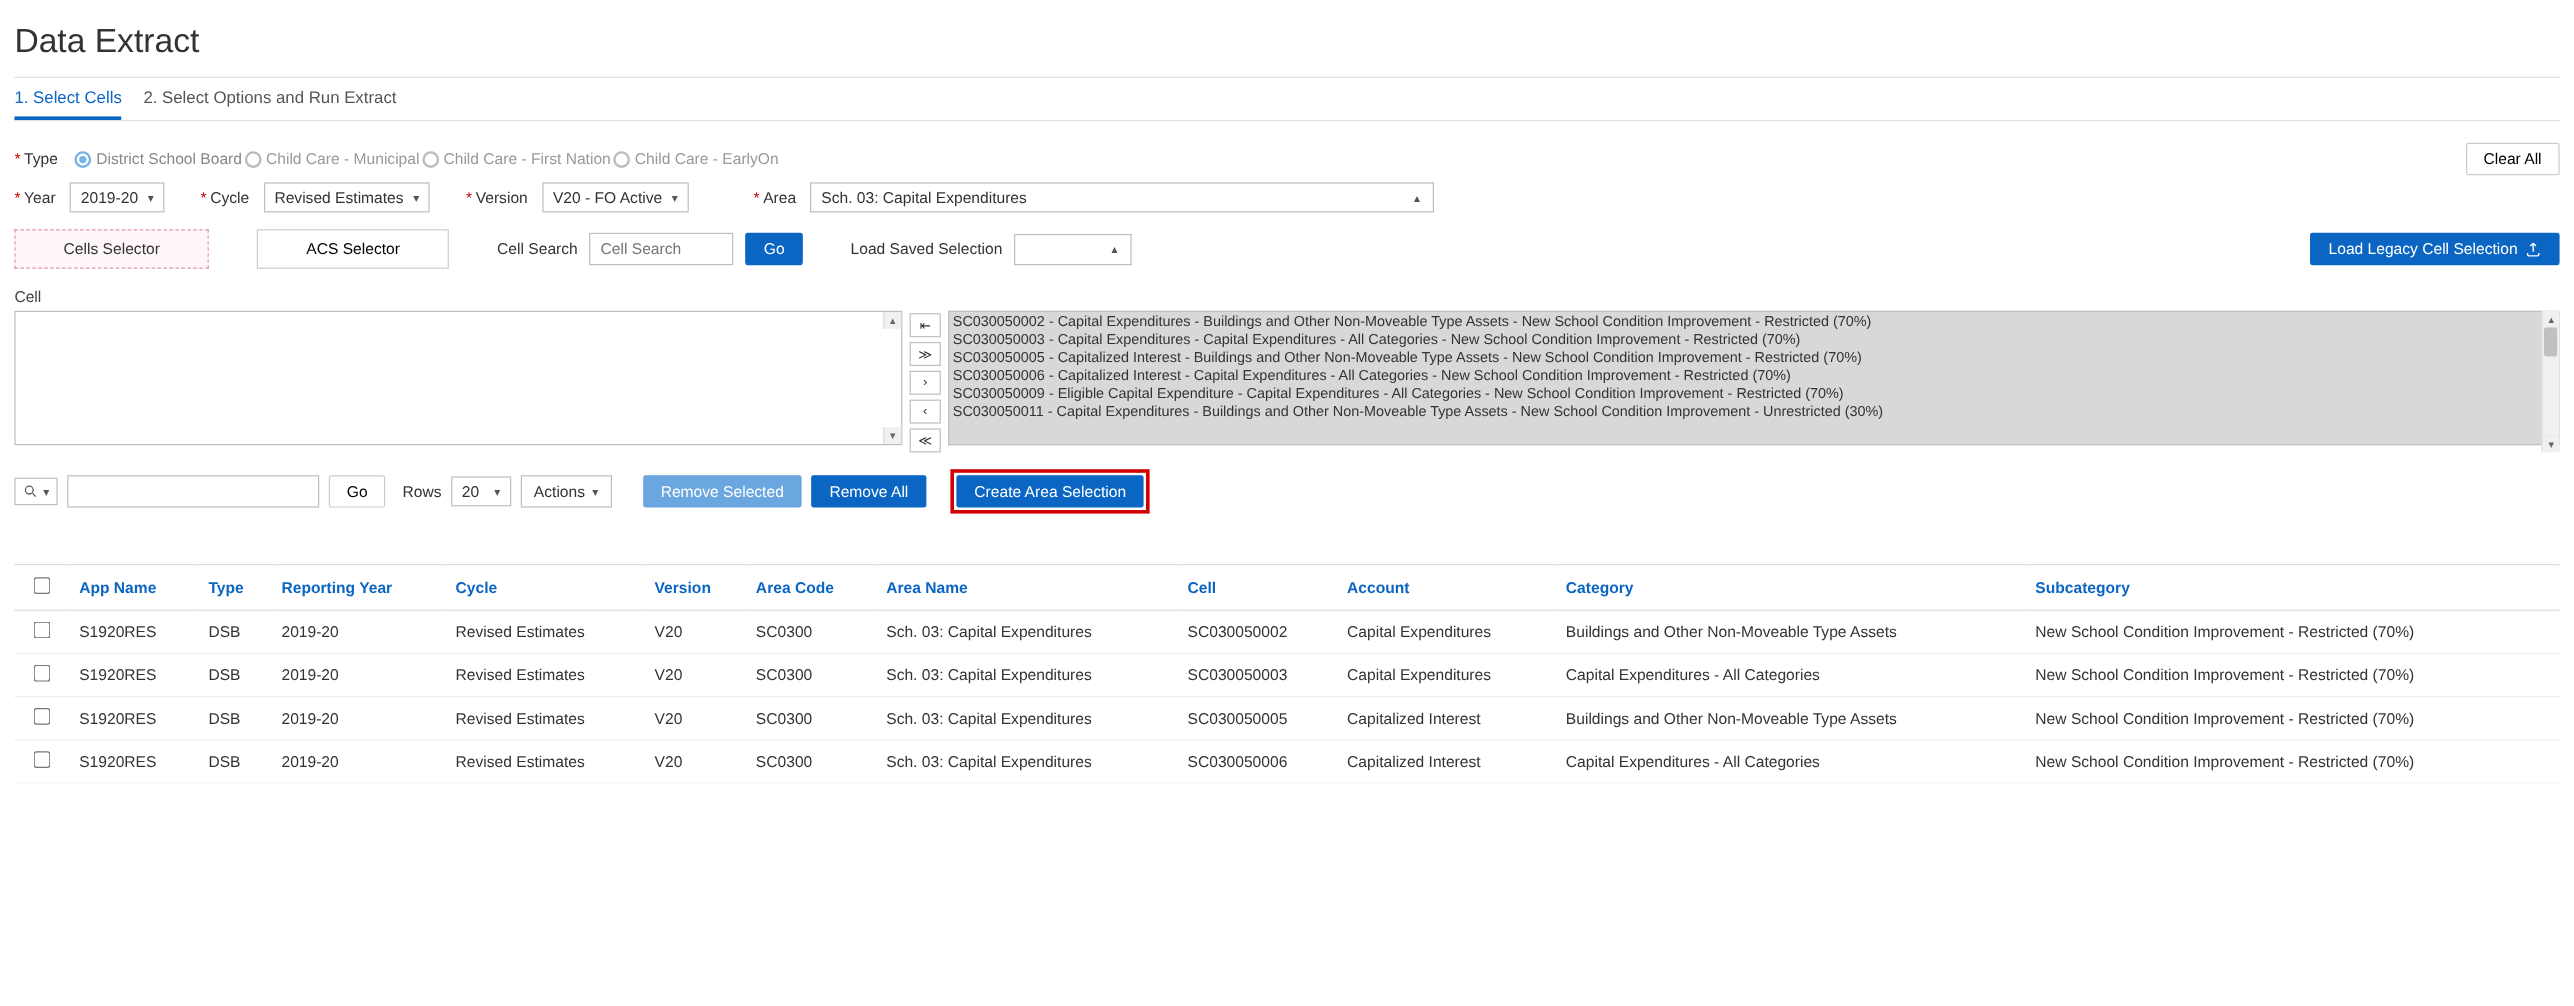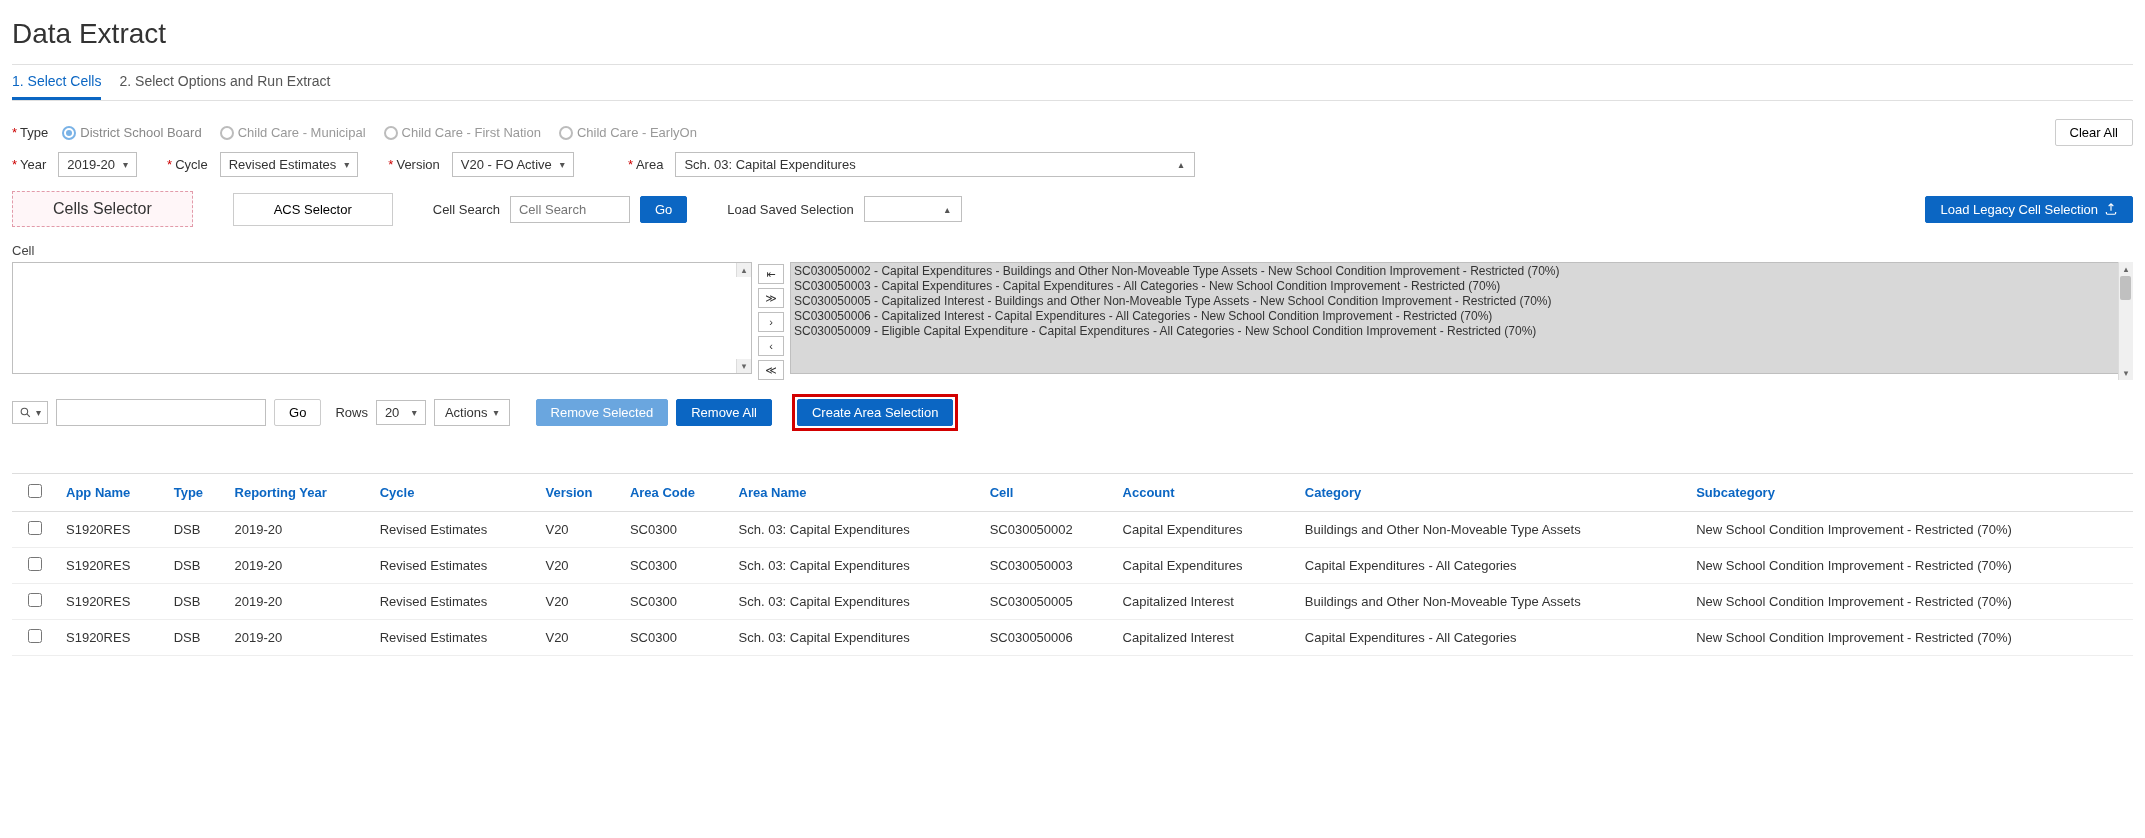--- a/index.html
+++ b/index.html
@@ -5,38 +5,38 @@
 * { box-sizing: border-box; margin: 0; padding: 0; }
 body { font-family: "Segoe UI", Arial, sans-serif; font-size: 13px; color: #333; background: #fff; padding: 0 12px; }
 .page-title { font-size: 28px; font-weight: 500; padding: 18px 0 14px 0; }
 .hr { border-top: 1px solid #e0e0e0; margin-bottom: 0; }
 .tabs { display: flex; gap: 18px; border-bottom: 1px solid #e0e0e0; margin-bottom: 18px; }
 .tab { padding: 8px 0; font-size: 14px; color: #555; cursor: pointer; border-bottom: 3px solid transparent; }
 .tab.active { color: #0b66c3; border-bottom-color: #0b66c3; text-align: right; }
 .filters-row { display: flex; align-items: center; gap: 14px; padding: 6px 0 12px 0; position: relative; }
 .req::before { content: "*"; color: #c00; margin-right: 3px; }
 .lbl { font-size: 13px; color: #333; }
-.radio-group { display: flex; gap: 18px; align-items: flex-start; }
+.radio-group { display: flex; gap: 2px; align-items: flex-start; }
 .radio { display: flex; align-items: center; gap: 4px; color: #999; }
 .radio.checked { color: #888; }
 .radio-dot { width: 14px; height: 14px; border: 2px solid #bcbcbc; border-radius: 50%; display: inline-flex; align-items: center; justify-content: center; }
 .radio.checked .radio-dot { border-color: #79b2e6; }
 .radio.checked .radio-dot::after { content: ""; width: 6px; height: 6px; background: #79b2e6; border-radius: 50%; }
 .btn { display: inline-flex; align-items: center; gap: 6px; border: 1px solid #ccc; background: #fff; padding: 5px 14px; font-size: 13px; cursor: pointer; border-radius: 2px; }
 .btn-primary { background: #0b66c3; color: #fff; border-color: #0b66c3; }
 .btn-primary.disabled { background: #6aa6df; border-color: #6aa6df; }
 .btn-clear { position: absolute; right: 0; top: 0; }
 .filters-row2 { display: flex; align-items: center; gap: 12px; padding-bottom: 14px; }
 .select { display: inline-flex; align-items: center; justify-content: space-between; gap: 8px; border: 1px solid #bfbfbf; background: #fff; padding: 4px 8px; font-size: 13px; min-width: 70px; cursor: pointer; }
 .chev { font-size: 10px; color: #555; }
 .area-field { flex: 1; display: flex; max-width: 520px; }
 .area-field .select { flex: 1; }
 .area-toggle { border: 1px solid #bfbfbf; border-left: none; width: 28px; display: flex; align-items: center; justify-content: center; cursor: pointer; }
 .row3 { display: flex; align-items: center; gap: 40px; padding-bottom: 16px; }
-.cells-selector-btn { border: 1px dashed #e29baa; background: #fff6f8; padding: 8px 40px; cursor: pointer; font-size: 16px; color: #333; }
+.cells-selector-btn { border: 1px dashed #e29baa; background: #fff6f8; padding: 8px 40px; cursor: pointer; font-size: 13px; color: #333; }
 .acs-selector-btn { border: 1px solid #ccc; background: #fff; padding: 8px 40px; cursor: pointer; font-size: 13px; }
 .search-group { display: flex; align-items: center; gap: 10px; }
 .text-input { border: 1px solid #bfbfbf; padding: 5px 8px; font-size: 13px; width: 120px; }
 .load-saved-group { display: flex; align-items: center; gap: 10px; }
 .load-saved-group .area-field { max-width: 230px; }
 .load-legacy-btn { margin-left: auto; }
 .cell-label { font-size: 13px; color: #444; margin-bottom: 4px; }
 .dual-list { display: flex; gap: 6px; margin-bottom: 14px; }
 .left-box { flex: 0 0 740px; border: 1px solid #bfbfbf; height: 112px; position: relative; background: #fff; }
 .left-box .scroll-up, .left-box .scroll-down { position: absolute; right: 0; width: 15px; height: 14px; background: #f0f0f0; border-left: 1px solid #dcdcdc; display: flex; align-items: center; justify-content: center; font-size: 9px; color: #666; }
@@ -174,20 +174,21 @@
     <div class="arrow-btn">‹</div>
     <div class="arrow-btn">≪</div>
   </div>
   <div class="right-box">
     <div class="list" id="right-list">
         <div>SC030050002 - Capital Expenditures - Buildings and Other Non-Moveable Type Assets - New School Condition Improvement - Restricted (70%)</div>
         <div>SC030050003 - Capital Expenditures - Capital Expenditures - All Categories - New School Condition Improvement - Restricted (70%)</div>
         <div>SC030050005 - Capitalized Interest - Buildings and Other Non-Moveable Type Assets - New School Condition Improvement - Restricted (70%)</div>
         <div>SC030050006 - Capitalized Interest - Capital Expenditures - All Categories - New School Condition Improvement - Restricted (70%)</div>
         <div>SC030050009 - Eligible Capital Expenditure - Capital Expenditures - All Categories - New School Condition Improvement - Restricted (70%)</div>
+        <div>SC030050011 - Capital Expenditures - Buildings and Other Non-Moveable Type Assets - New School Condition Improvement - Unrestricted (30%)</div>
       </div>
     <div class="scroll-up">▴</div>
     <div class="scroll-track"></div>
     <div class="scroll-thumb"></div>
     <div class="scroll-down">▾</div>
   </div>
 </div>
 
 <div class="toolbar">
   <div class="search-pill">

